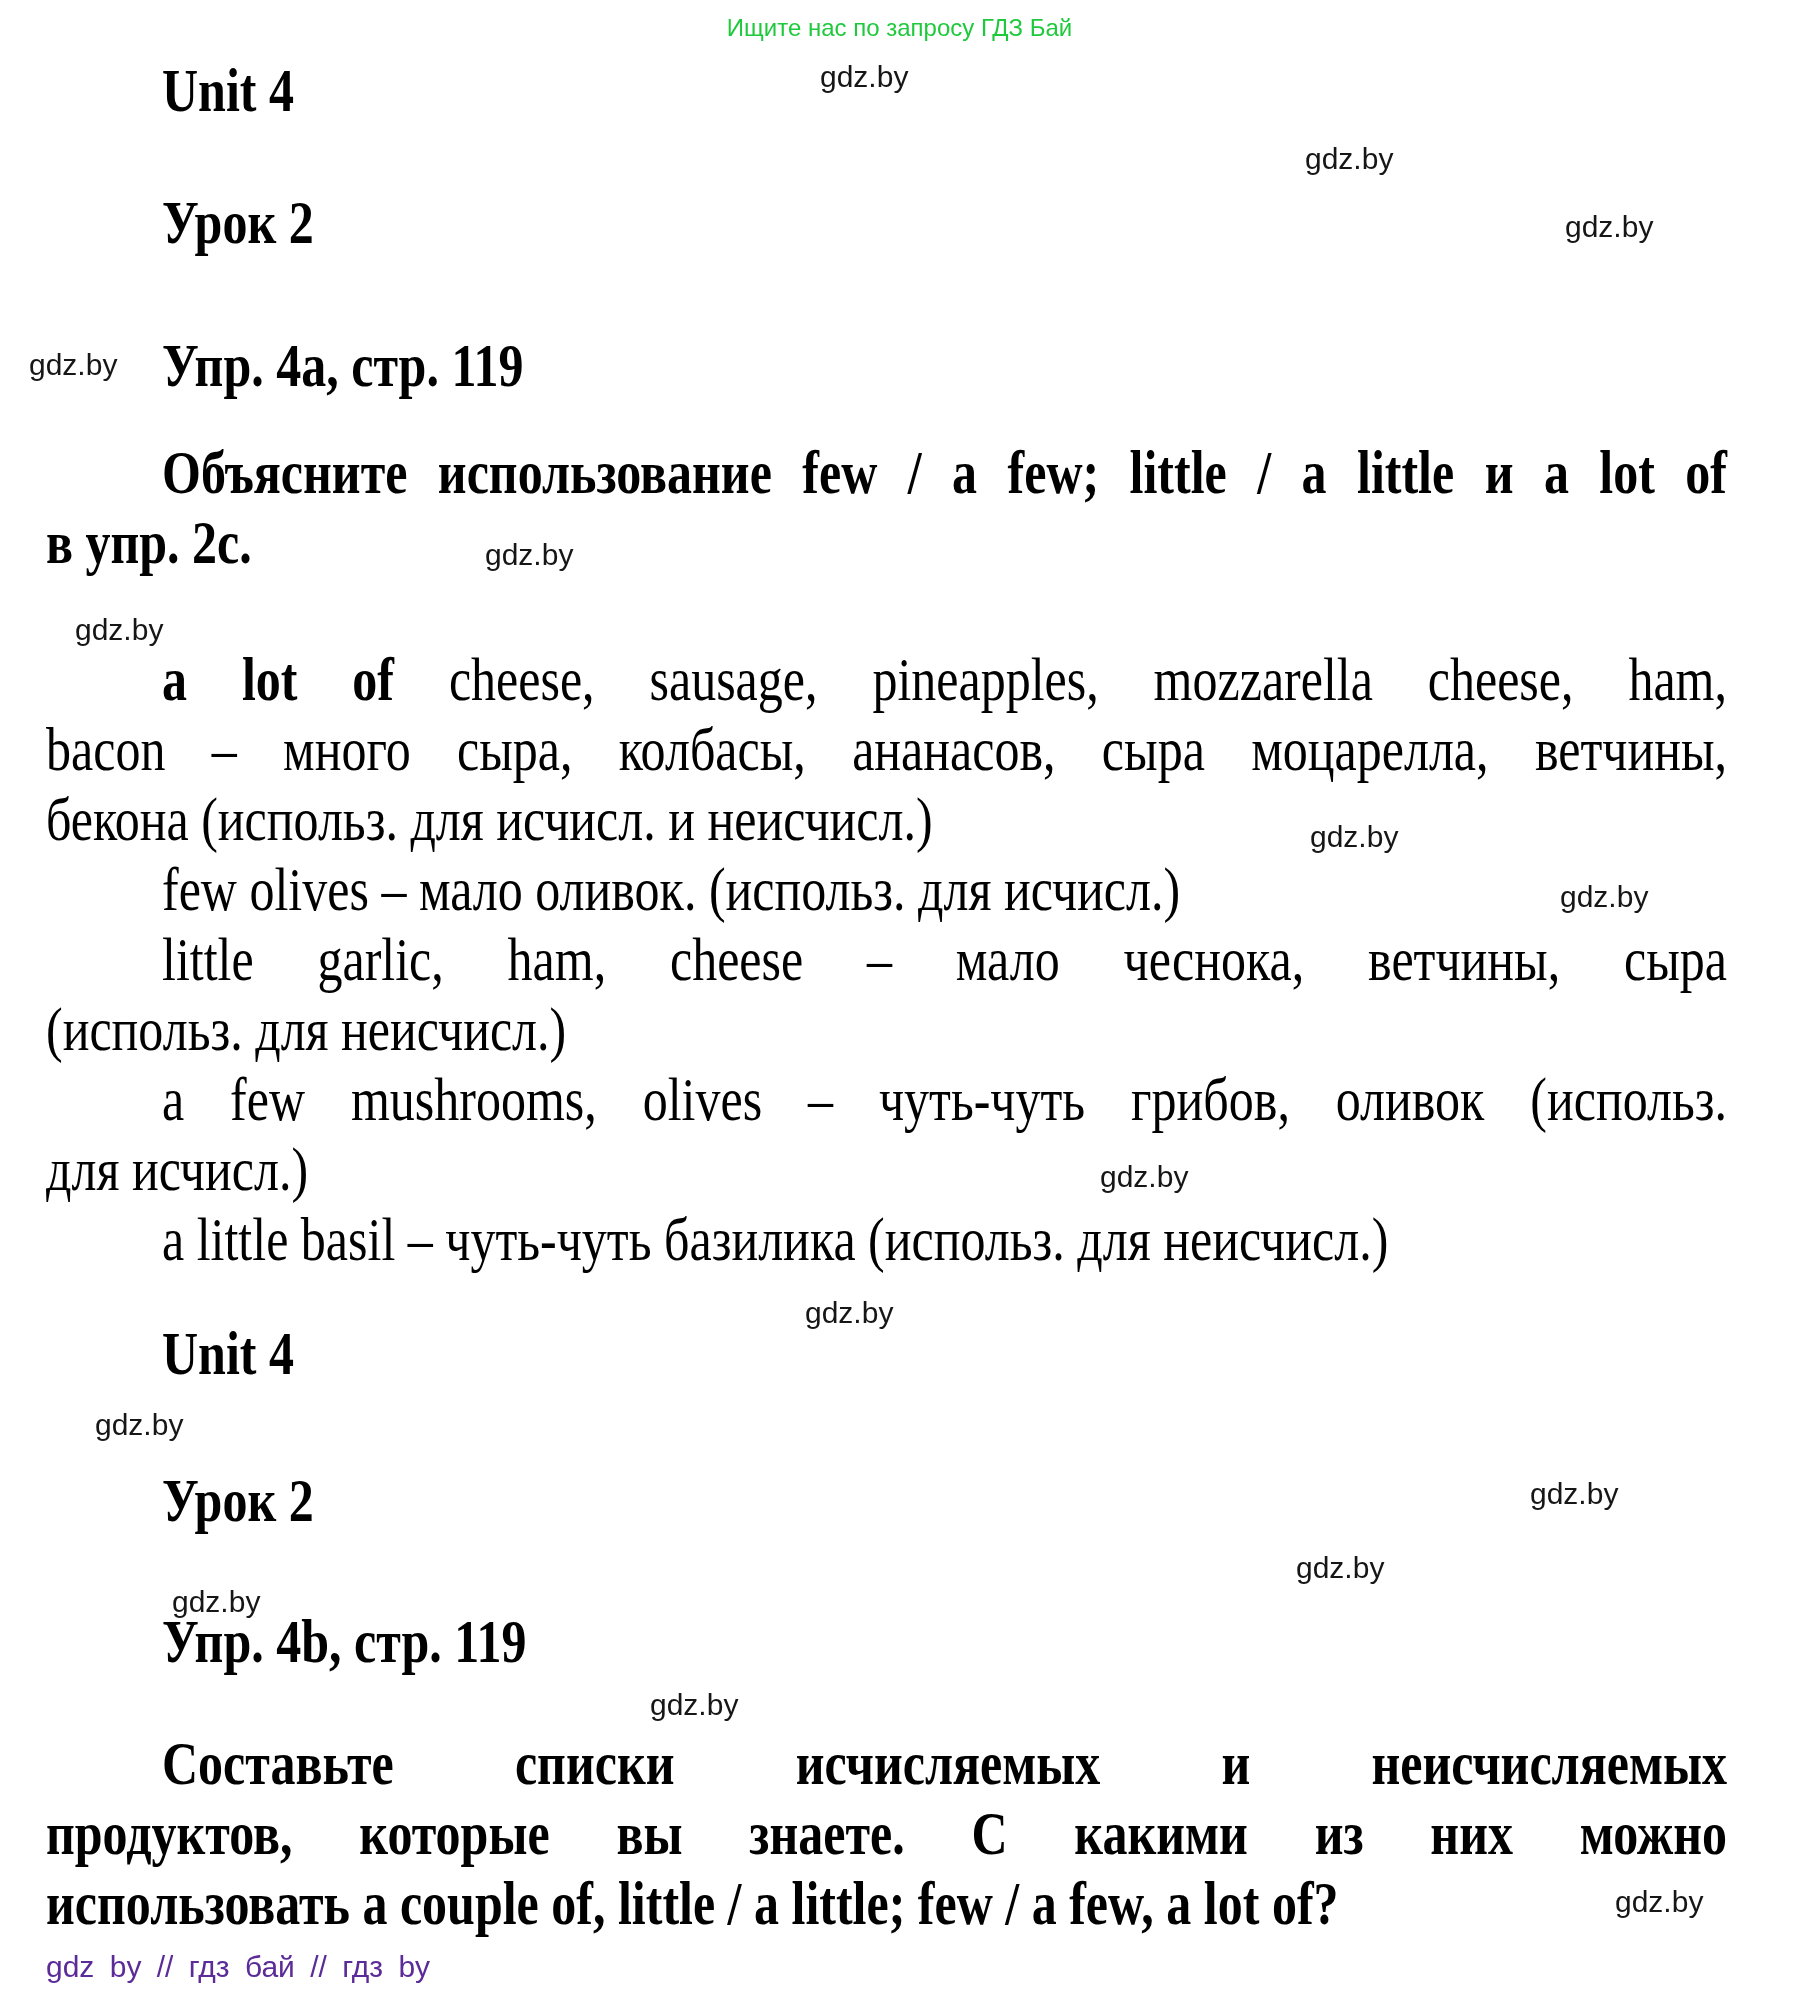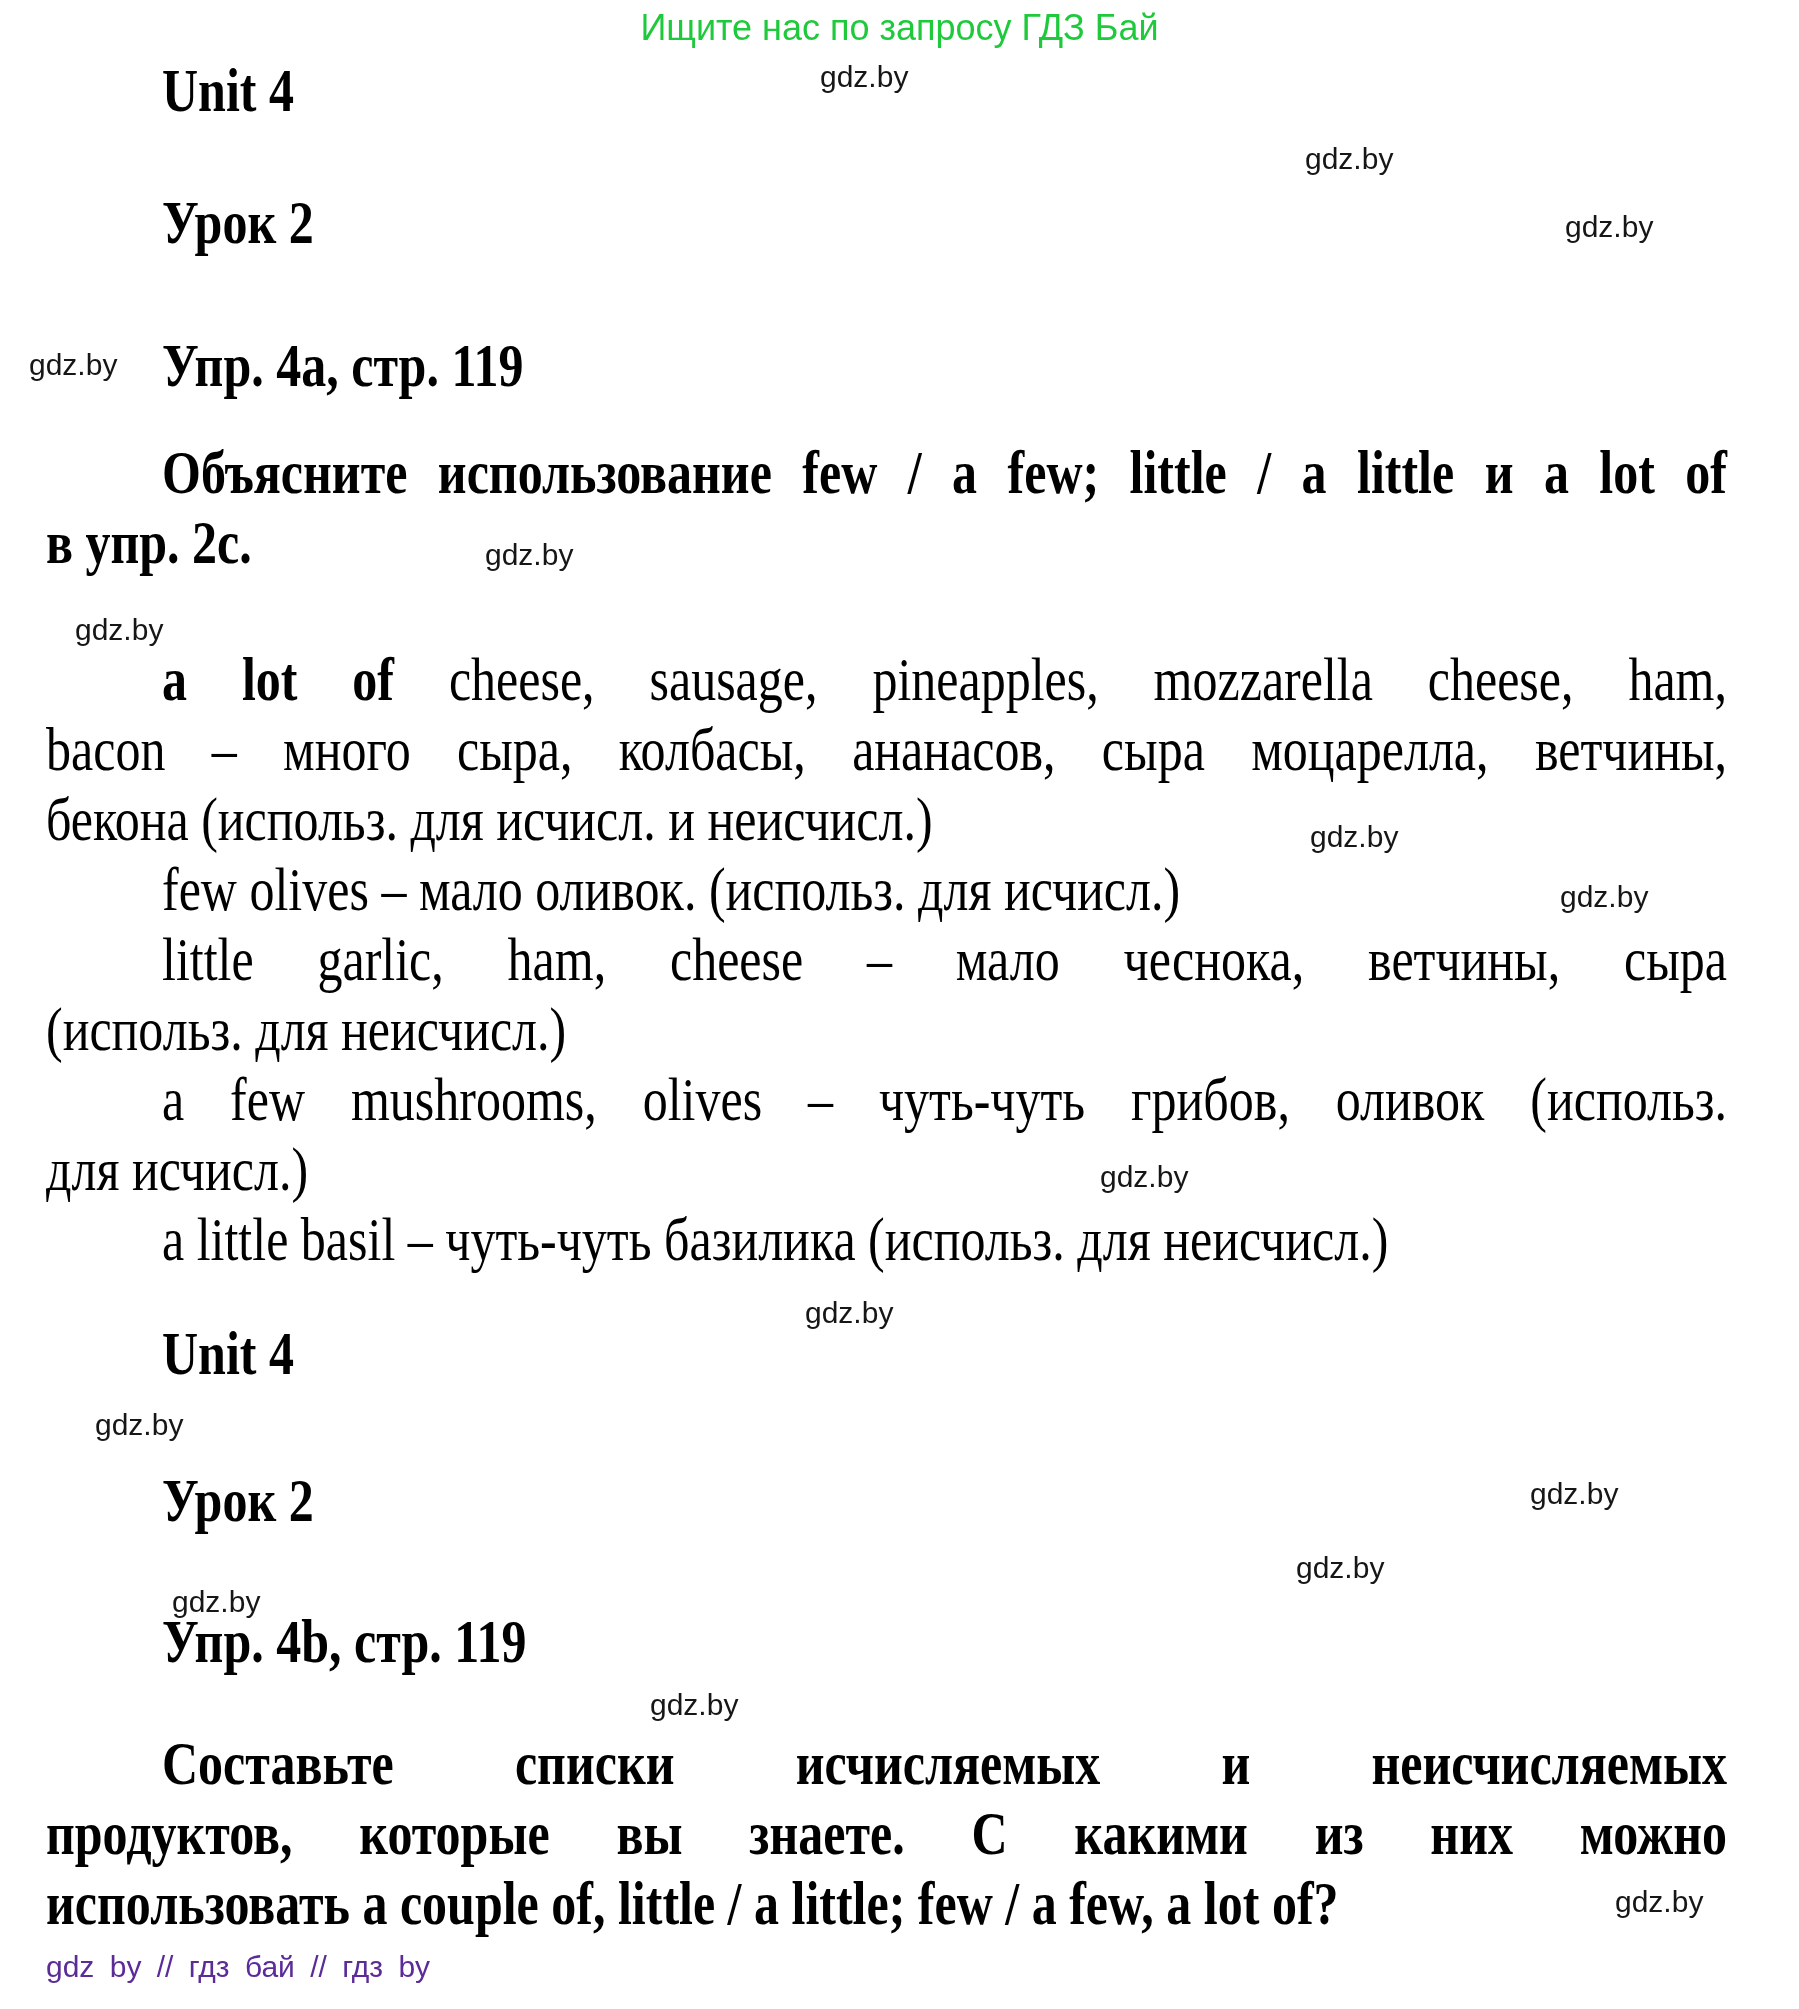--- a/index.html
+++ b/index.html
@@ -5,21 +5,21 @@
   html,body { margin:0; padding:0; background:#ffffff; }
   .page {
     position:relative; width:1799px; height:2009px;
     background:#ffffff; overflow:hidden;
     font-family:"Liberation Serif","DejaVu Serif",serif; color:#000000;
   }
   .banner {
     position:absolute; top:8px; left:0; width:100%;
     text-align:center;
     font-family:"Liberation Sans","DejaVu Sans",sans-serif;
-    font-size:36px; line-height:40px; color:#1fc93c;
+    font-size:24px; line-height:40px; color:#1fc93c;
   }
   .content { position:absolute; top:0; left:0; width:1799px; padding:0 72px 0 46px; box-sizing:border-box; }
   .line {
     font-size:50px; line-height:70px;
     transform:scaleY(1.22); transform-origin:0 55px;
   }
   .bold { font-weight:bold; }
   .j { text-align:justify; text-align-last:justify; }
   .indent { text-indent:116px; }
   .wm-layer { position:absolute; top:0; left:0; width:100%; height:100%; pointer-events:none; }

